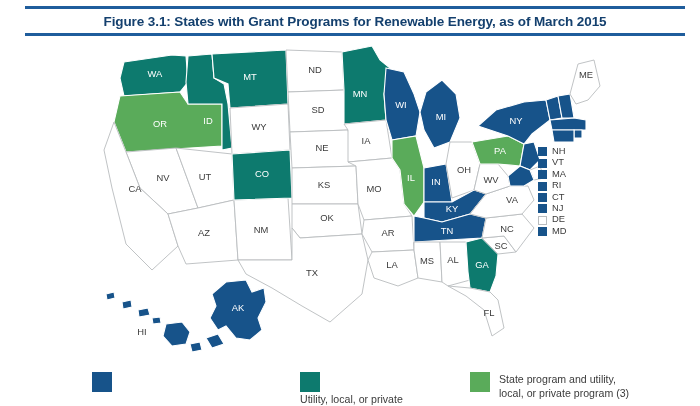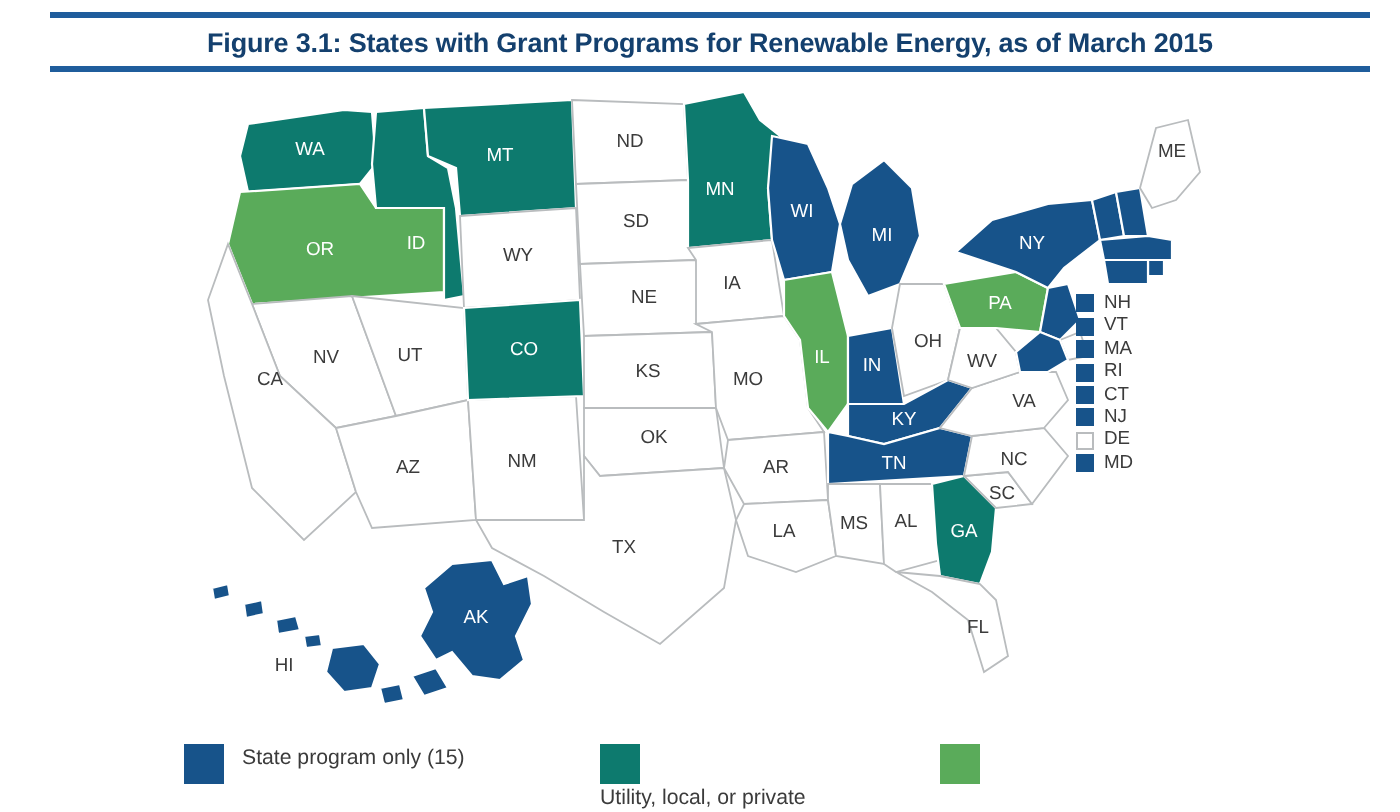--- a/index.html
+++ b/index.html
@@ -209,24 +209,24 @@
     </div>
     <div class="ne-row">
       <span class="ne-sw navy"></span>
       <span class="ne-tx">MD</span>
     </div>
   </div>
 
   <div id="legend">
     <div class="lg-item" id="lg-0">
       <span class="lg-sw navy"></span>
-      <span class="lg-tx">State program only (15)</span>
     </div>
     <div class="lg-item" id="lg-1">
       <span class="lg-sw teal"></span>
       <span class="lg-tx">Utility, local, or private<br>program only (6)</span>
     </div>
     <div class="lg-item" id="lg-2">
       <span class="lg-sw green"></span>
+      <span class="lg-tx">State program and utility,<br>local, or private program (3)</span>
     </div>
   </div>
 
 </div>
 
 </body></html>

